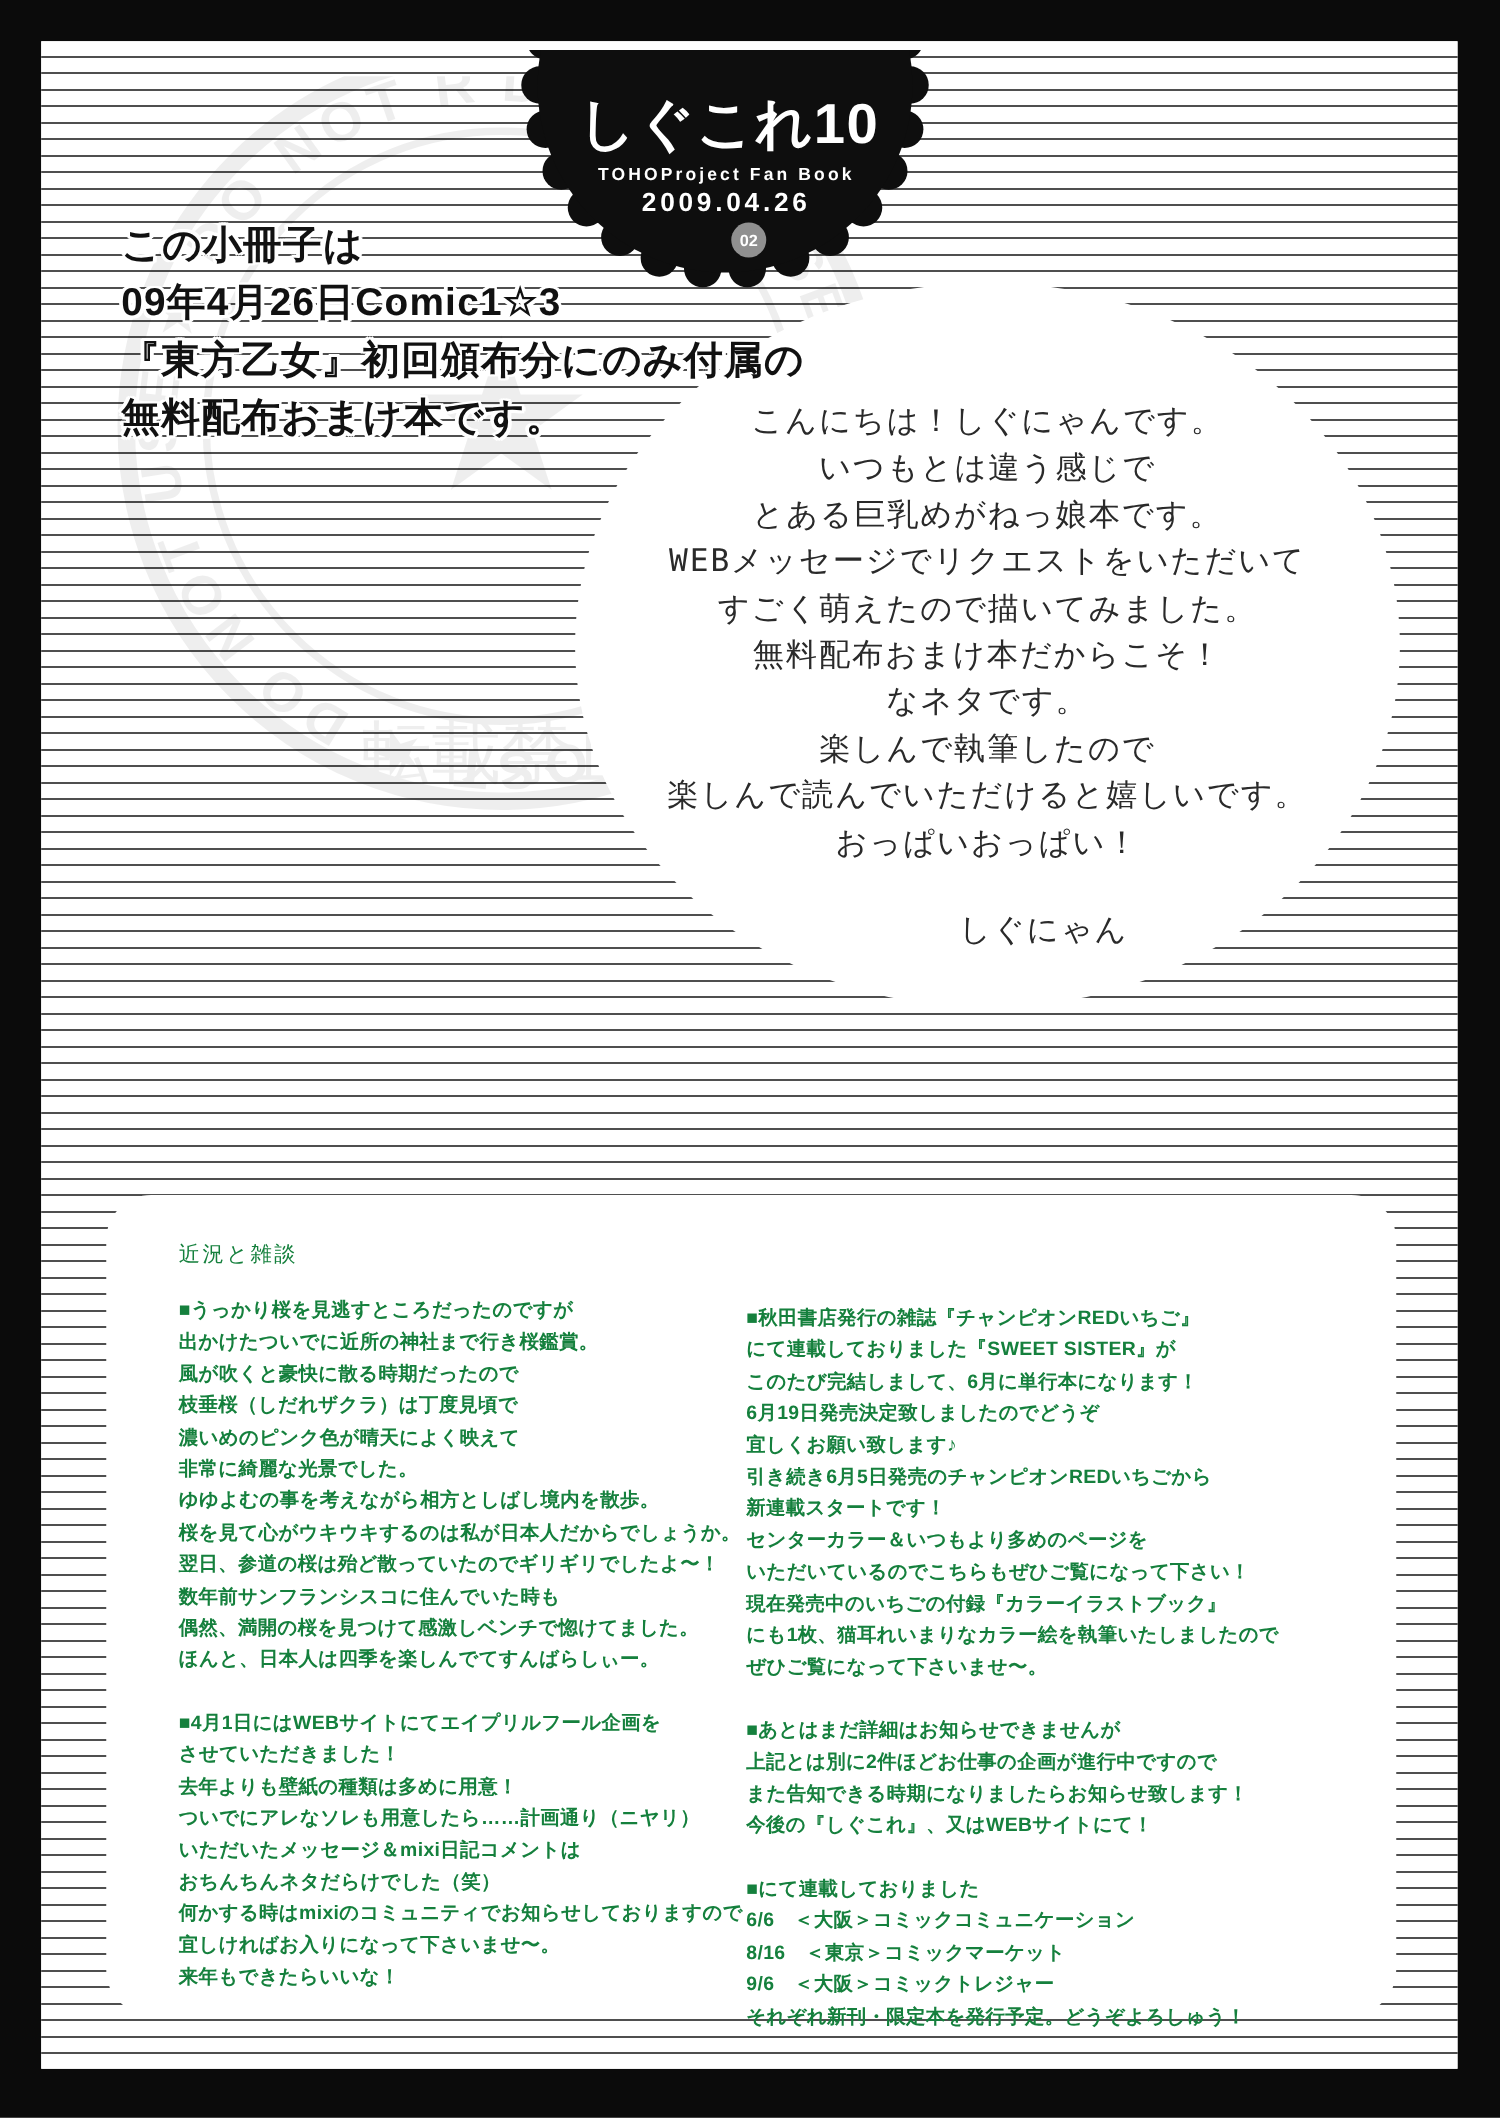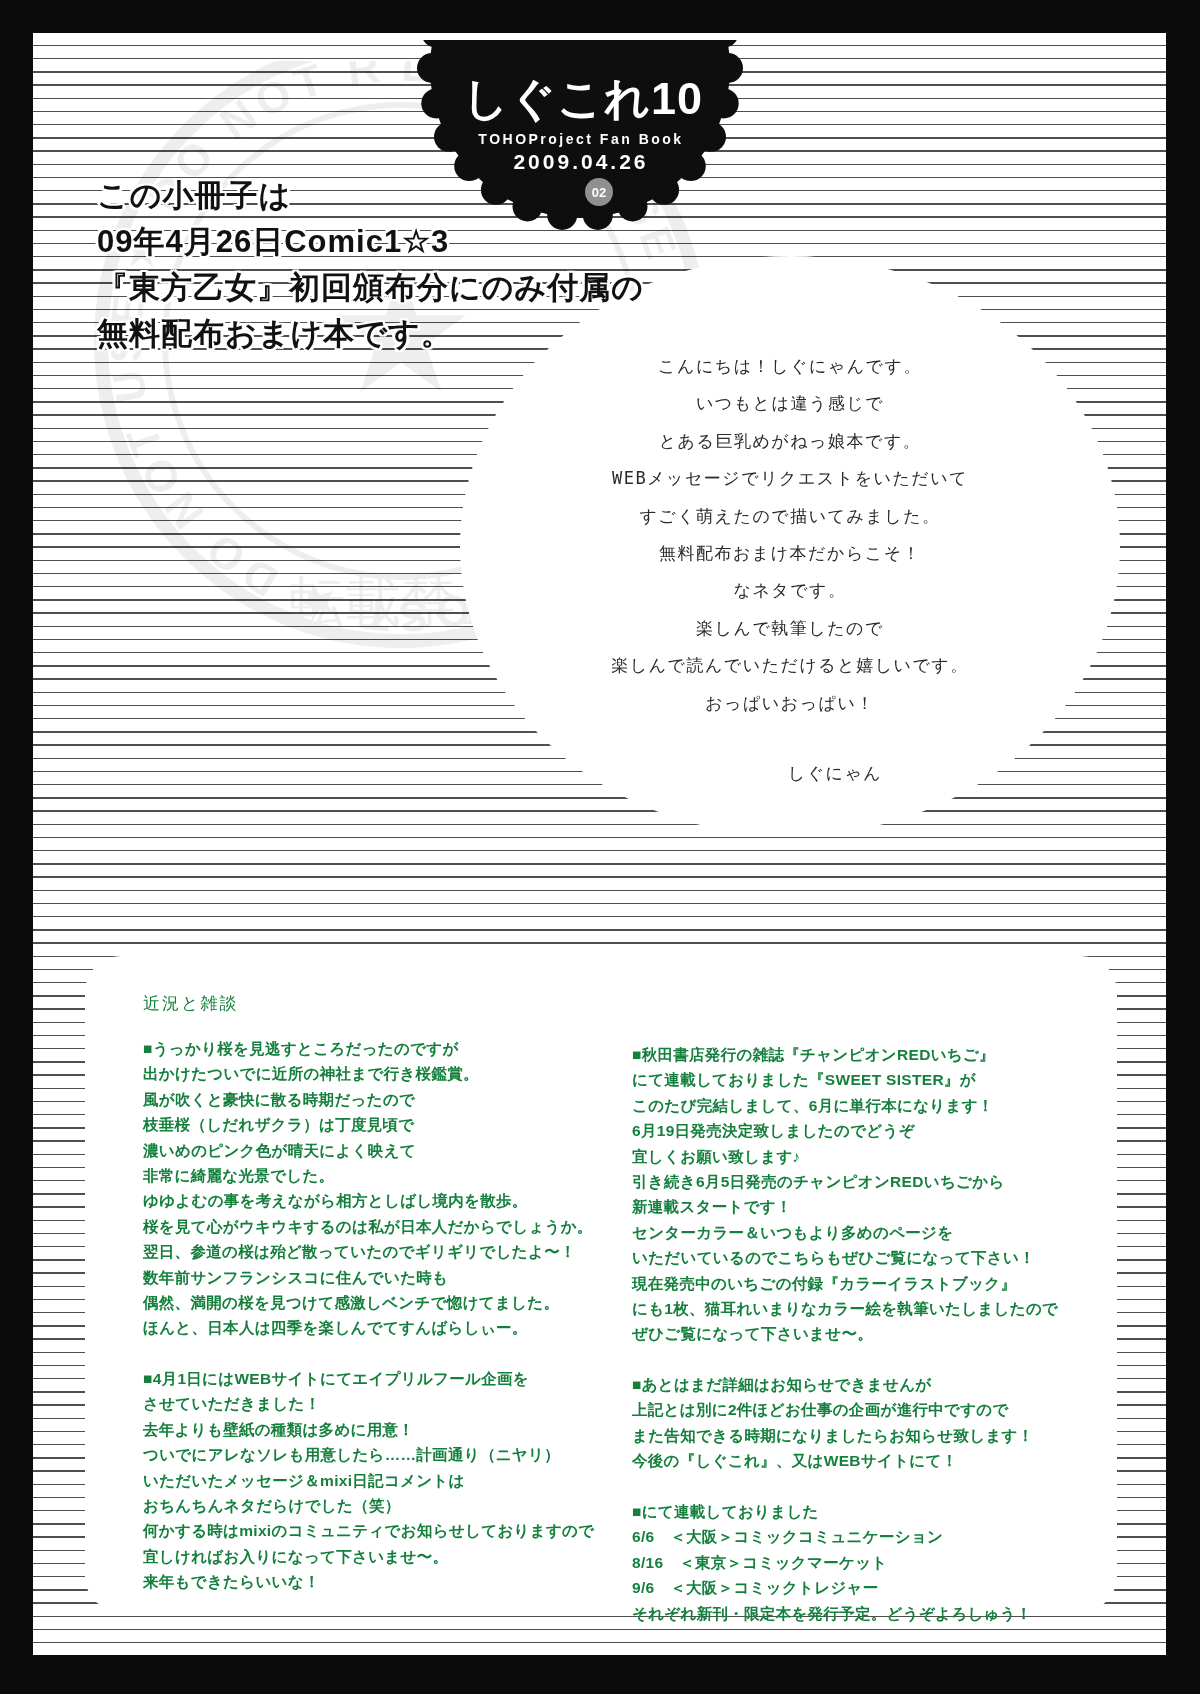--- a/index.html
+++ b/index.html
@@ -12,32 +12,32 @@
   
   .doily{position:absolute;left:382px;top:-33px;width:330px;height:190px;z-index:4;margin-top:40px;}
   .doily svg{display:block;}
   
   .heading{position:absolute;left:64px;top:140px;z-index:3;color:#111;font-weight:900;
            font-size:31px;line-height:46px;letter-spacing:1px;
            text-shadow:2px 0 0 #fff,-2px 0 0 #fff,0 2px 0 #fff,0 -2px 0 #fff,
                        2px 2px 0 #fff,-2px -2px 0 #fff,2px -2px 0 #fff,-2px 2px 0 #fff,
                        3px 1px 0 #fff,-3px -1px 0 #fff;}
   
-  .bubble{position:absolute;left:427px;top:223px;width:660px;height:580px;background:#fff;
+  .bubble{position:absolute;left:427px;top:193px;width:660px;height:580px;background:#fff;
           border-radius:50%;z-index:2;text-align:center;box-sizing:border-box;padding-top:92px;
           color:#2a2a2a;font-family:"DejaVu Sans Mono",monospace;
-          font-size:17px;line-height:37.4px;letter-spacing:1.5px;}
+          font-size:25px;line-height:37.4px;letter-spacing:1.5px;}
   .bubble .signature{margin-top:33px;transform:translateX(45px);}
   
   .panel{position:absolute;left:52px;top:923px;width:1032px;height:656px;background:#fff;
          border-radius:36px;z-index:2;color:#15803d;}
   .panel-title{position:absolute;left:58px;top:36px;font-size:17px;letter-spacing:2px;}
   .col{position:absolute;font-size:15.5px;line-height:25.4px;letter-spacing:0.3px;white-space:nowrap;font-weight:bold;}
   .col-left{left:58px;top:80px;width:452px;}
-  .col-right{left:512px;top:86px;width:490px;margin-left:35px;}
+  .col-right{left:512px;top:86px;width:490px;}
   .line{height:25.4px;}
 </style>
 </head>
 <body>
 
 <div class="page">
   <div class="paper">
 
     <svg class="watermark" width="720" height="640" viewBox="0 0 720 640">
       <defs>

